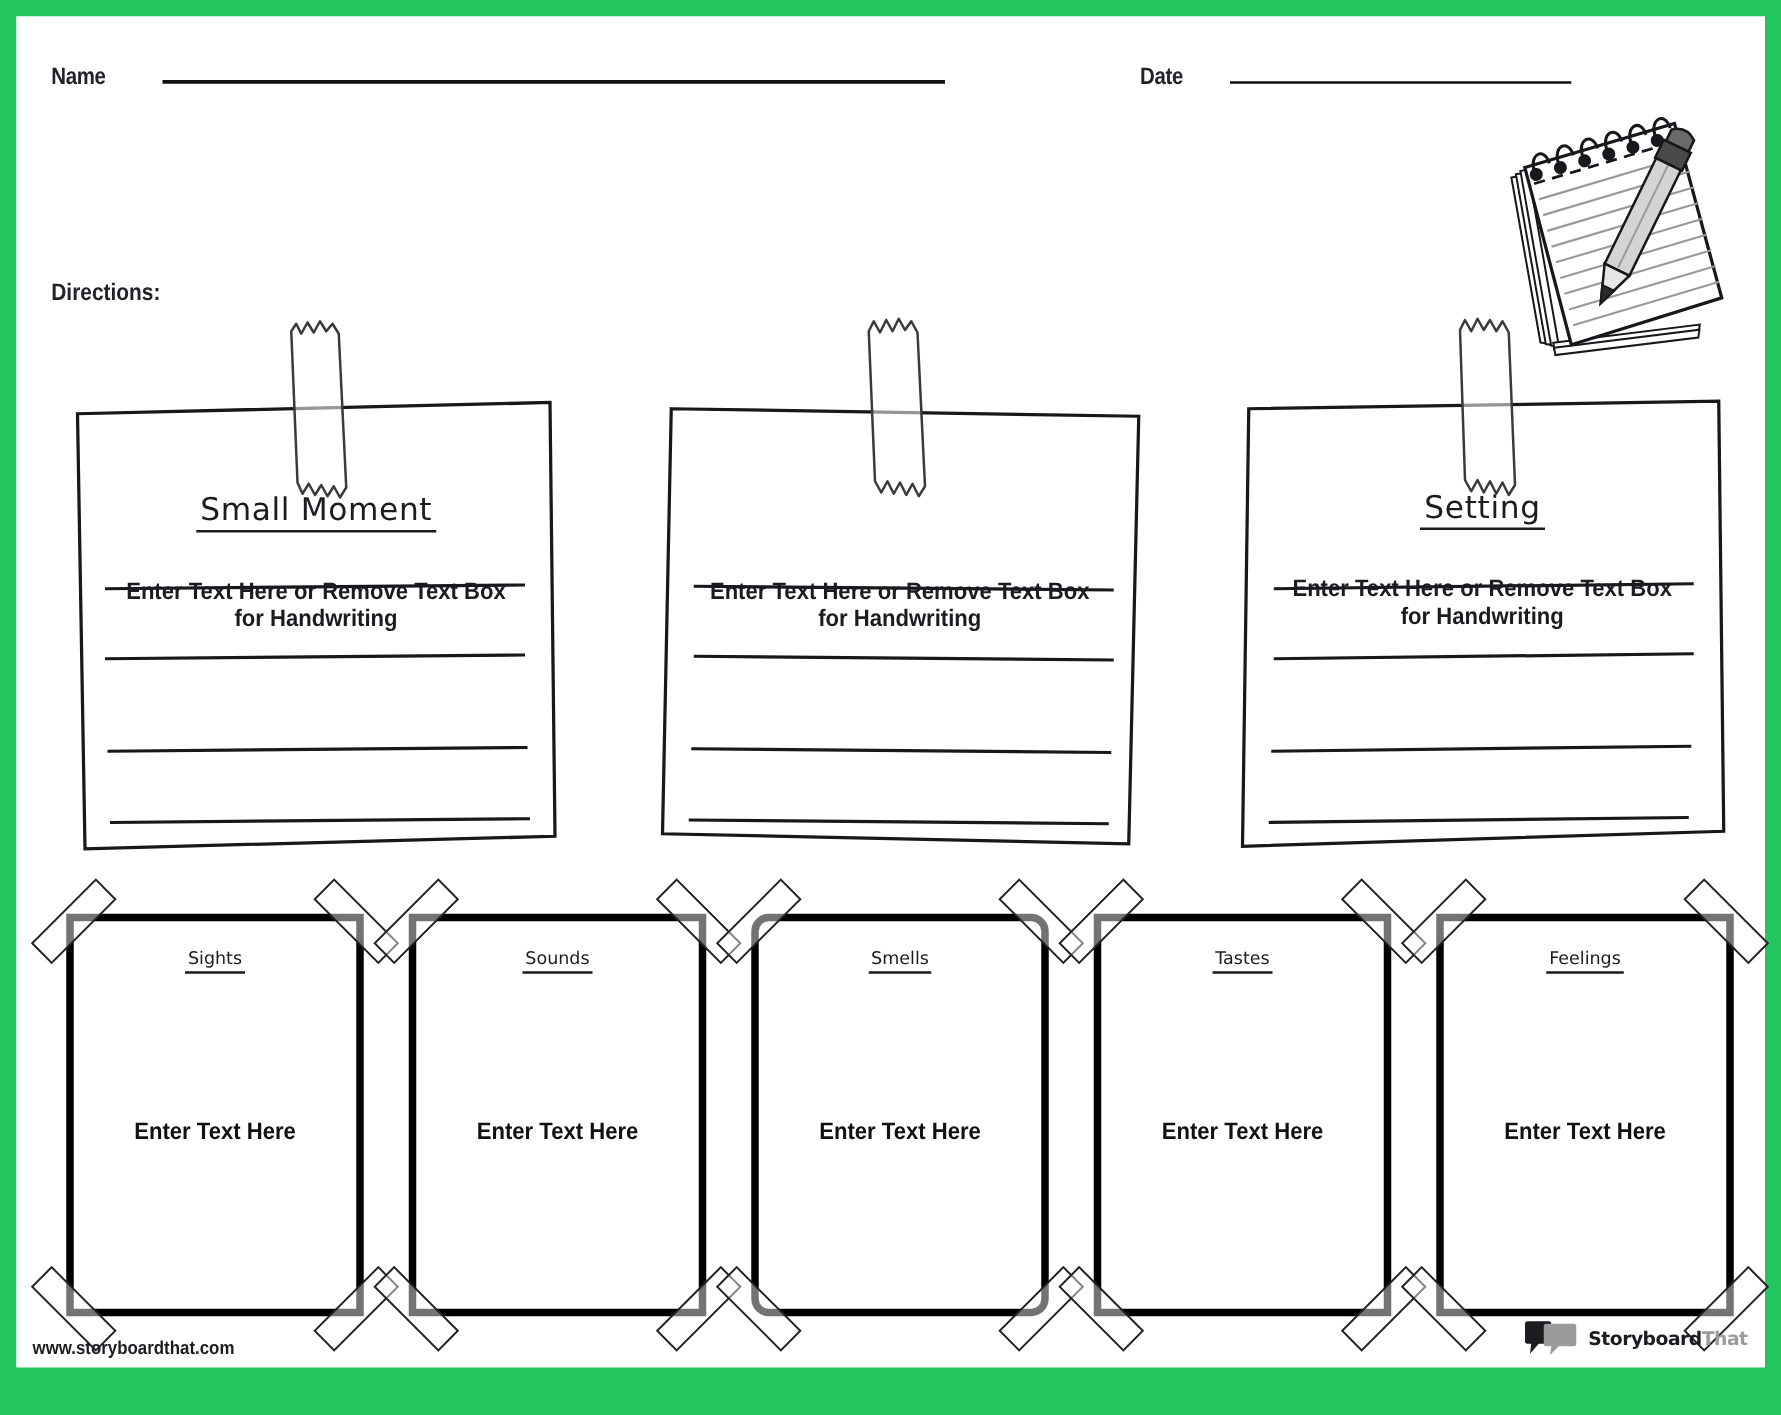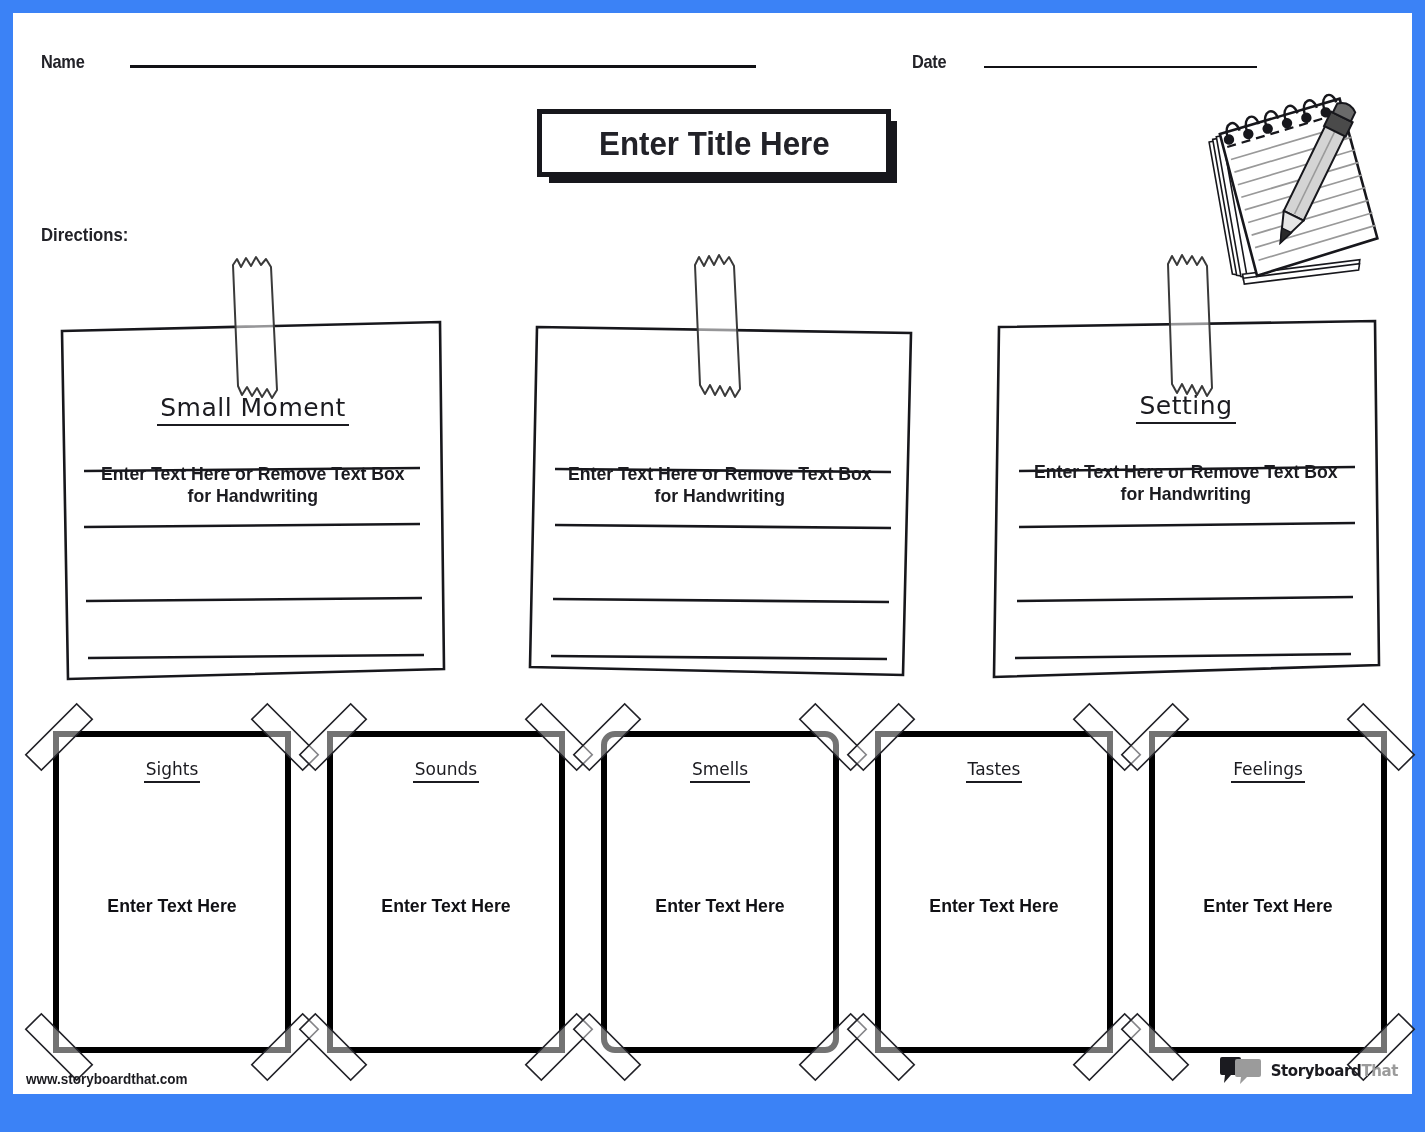--- a/index.html
+++ b/index.html
@@ -13,21 +13,21 @@
     overflow: hidden;
     font-family: "Liberation Sans", sans-serif;
   }
 
   
   #worksheet-frame {
     position: absolute;
     left: 0; top: 0;
     width: 1425px;
     height: 1132px;
-    background: #3b82f6;
+    background: #22c55e;
   }
   #page {
     position: absolute;
     left: 13px;
     top: 13px;
     width: 1399px;
     height: 1081px;
     background: #ffffff;
   }
 
@@ -184,21 +184,21 @@
     height: 310px;
     background: #ffffff;
     border: 6px solid #000000;
   }
   .sense-heading {
     position: absolute;
     width: 100%;
     top: 22px;
     text-align: center;
     font-family: "DejaVu Sans", sans-serif;
-    font-size: 17px;
+    font-size: 14px;
     color: #1b1b20;
   }
   .sense-heading span {
     border-bottom: 2px solid #1b1b20;
     padding: 0 2px 2px 2px;
     display: inline-block;
     line-height: 1.05;
   }
   .sense-placeholder {
     position: absolute;
@@ -270,26 +270,20 @@
   <div class="field-row" id="name-row">
     <div class="field-label">Name</div>
     <div class="field-rule"></div>
   </div>
 
   <div class="field-row" id="date-row">
     <div class="field-label">Date</div>
     <div class="field-rule"></div>
   </div>
 
-  <div id="title-wrap">
-    <div id="title-shadow"></div>
-    <div id="title-box">
-      <div id="title-text">Enter Title Here</div>
-    </div>
-  </div>
 
   <div id="directions-label">Directions:</div>
 
   <svg id="notepad-icon" viewBox="0 0 190 195">
     <g transform="rotate(-10 95 100)">
 
       <path d="M14,36 L20,36 L20,172 L14,170 Z" fill="#ffffff" stroke="#17171c" stroke-width="1.6"></path>
       <path d="M18,34 L24,34 L24,174 L18,172 Z" fill="#ffffff" stroke="#17171c" stroke-width="1.6"></path>
       <path d="M22,32 L28,32 L28,176 L22,174 Z" fill="#ffffff" stroke="#17171c" stroke-width="1.6"></path>
 

